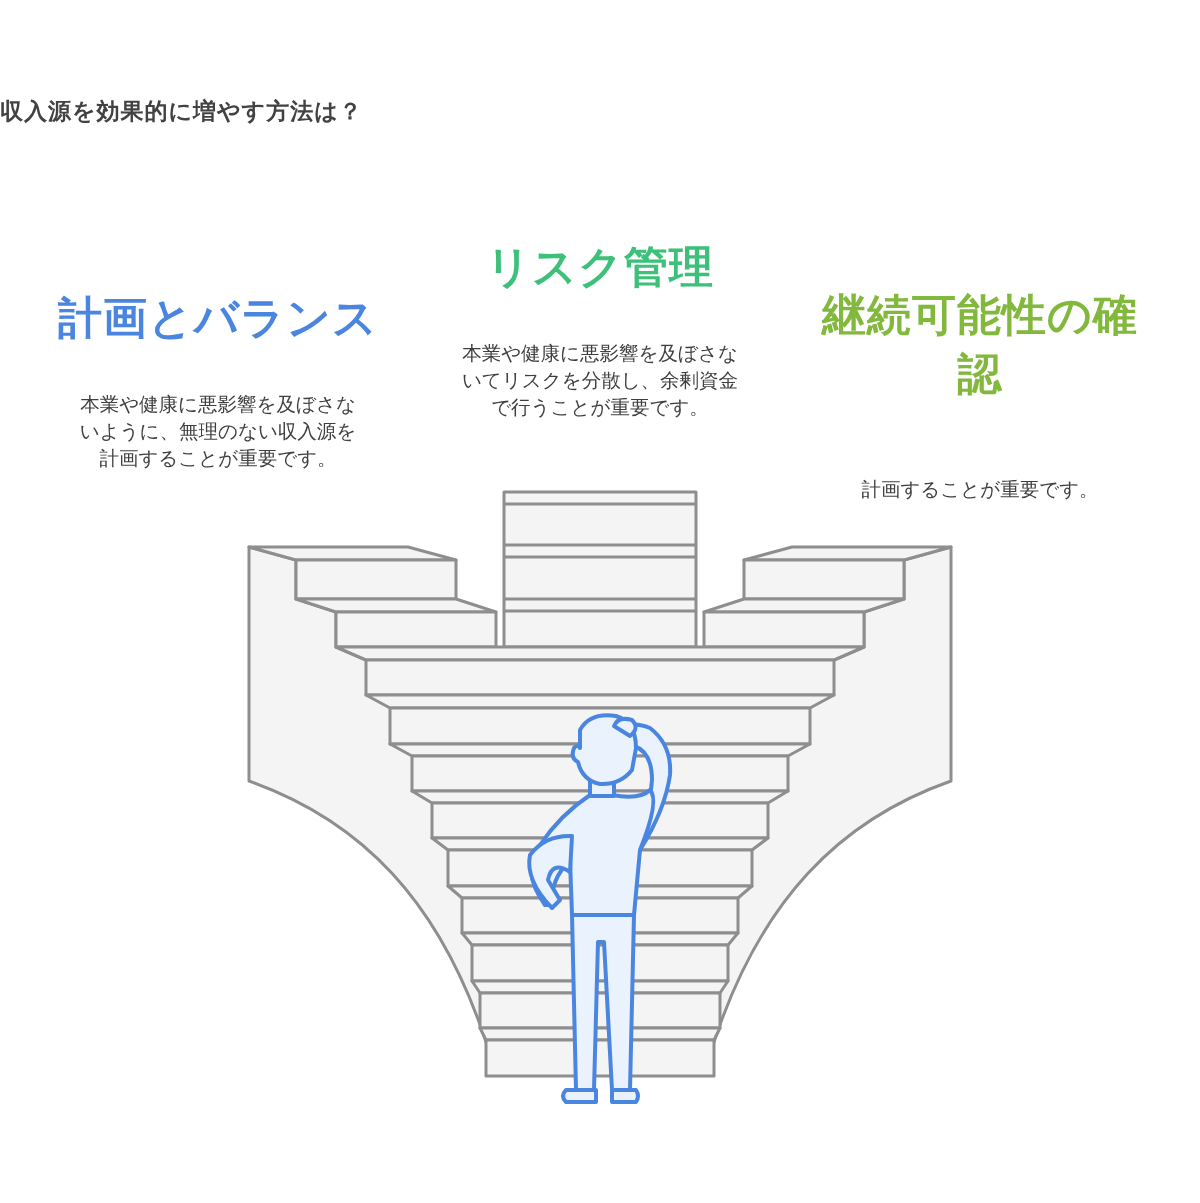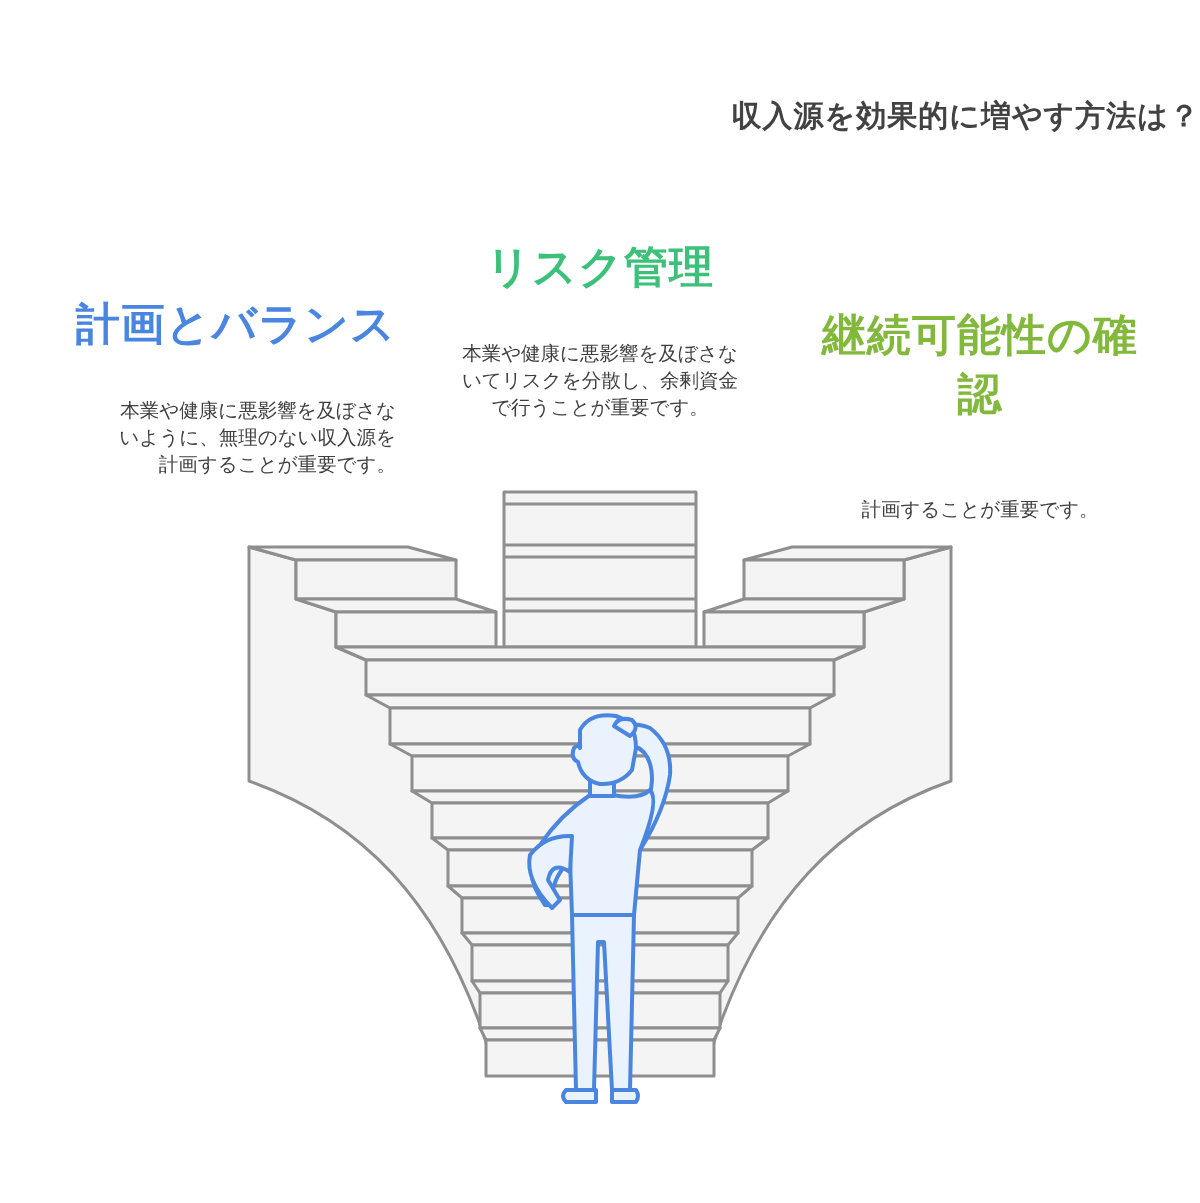--- a/index.html
+++ b/index.html
@@ -1,30 +1,30 @@
 <!DOCTYPE html>
 <html><head>
 <meta charset="utf-8">
 <style>
   html, body { margin: 0; padding: 0; background: #ffffff; }
   body { width: 1200px; height: 1203px; position: relative; overflow: hidden;
          font-family: "DejaVu Sans", "Liberation Sans", sans-serif; }
-  .title { position: absolute; top: 96px; left: 0; width: 1200px; text-align: right;
-           font-size: 30px; font-weight: bold; color: #424242; letter-spacing: 1px; }
+  .title { position: absolute; top: 96px; left: 0; width: 1200px; text-align: left;
+           font-size: 23px; font-weight: bold; color: #424242; letter-spacing: 1px; }
   .block { position: absolute; text-align: center; }
   .block h2 { margin: 0; font-size: 44px; font-weight: bold; letter-spacing: 1px; }
   .block p { margin: 0; font-size: 19.5px; line-height: 27px; color: #3f3f3f; }
-  #b1 { left: 40px; top: 295px; width: 356px; text-align: right; }
+  #b1 { left: 40px; top: 289px; width: 356px; }
   #b1 h2 { color: #4a86e0; }
   #b1 p { margin-top: 43px; }
   #b2 { left: 422px; top: 238px; width: 356px; }
   #b2 h2 { color: #3dc17a; }
   #b2 p { margin-top: 43px; }
   #b3 { left: 802px; top: 286px; width: 356px; }
-  #b3 h2 { color: #82b83c; margin-top: 20px; }
+  #b3 h2 { color: #82b83c; }
   #b3 p { margin-top: 45px; }
   svg#diagram { position: absolute; left: 0; top: 0; }
 </style>
 </head>
 <body>
 
 <div class="title">収入源を効果的に増やす方法は？</div>
 
 <div class="block" id="b1">
   <h2>計画とバランス</h2>

